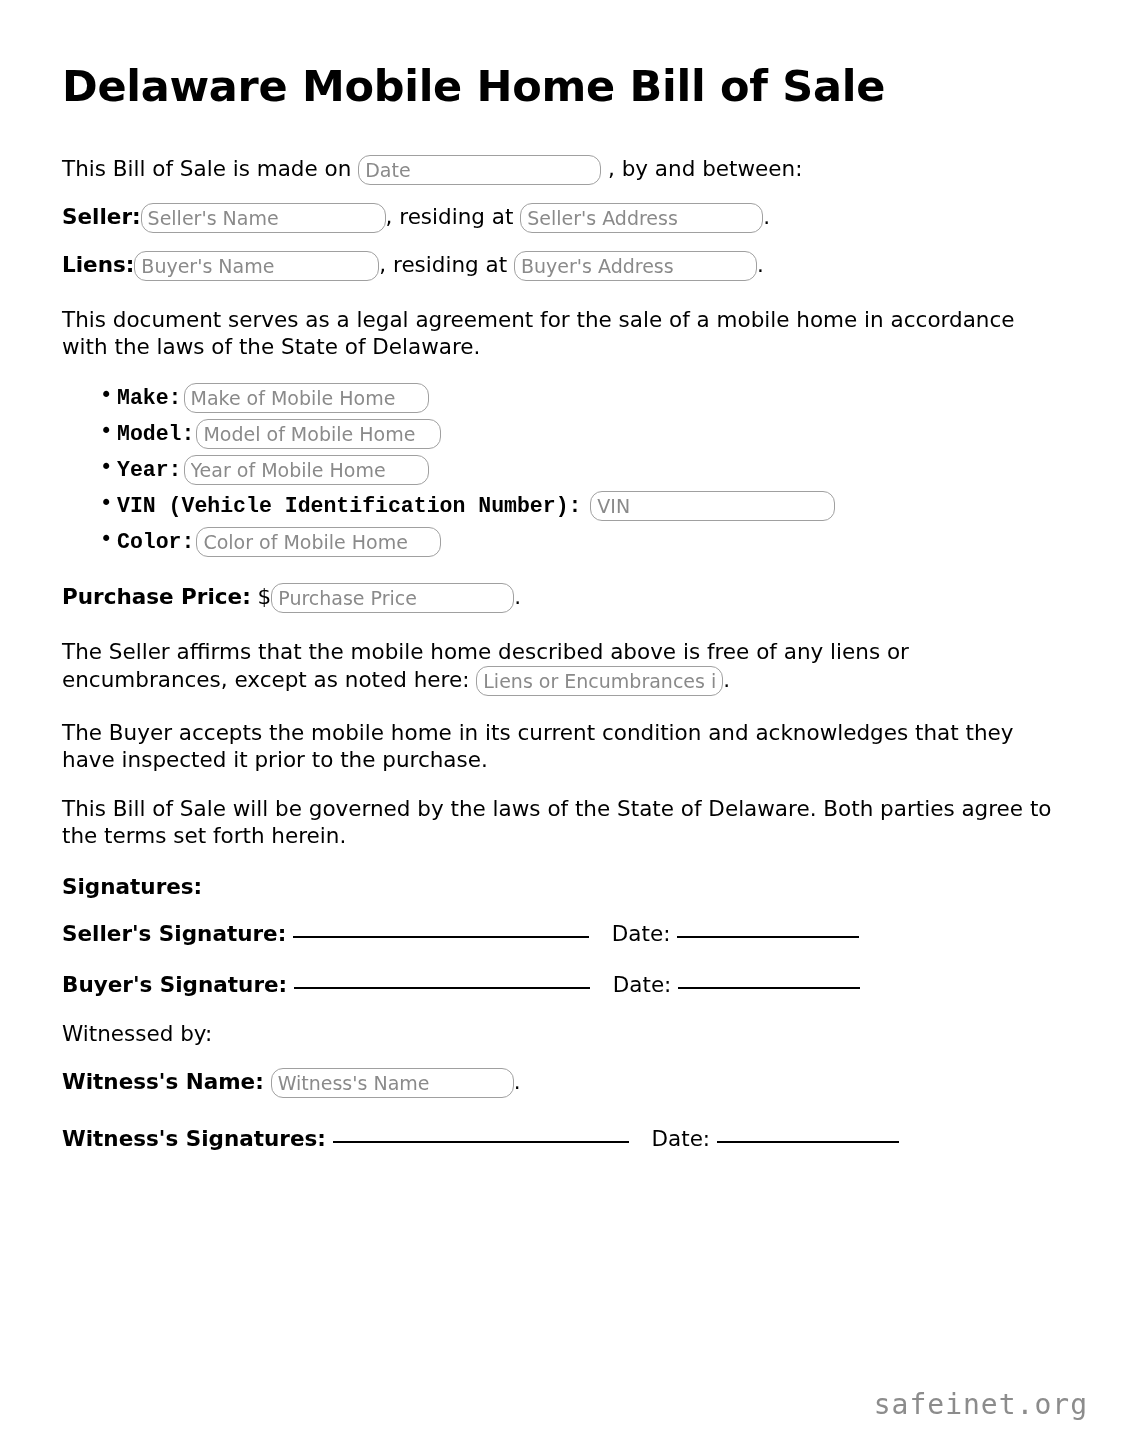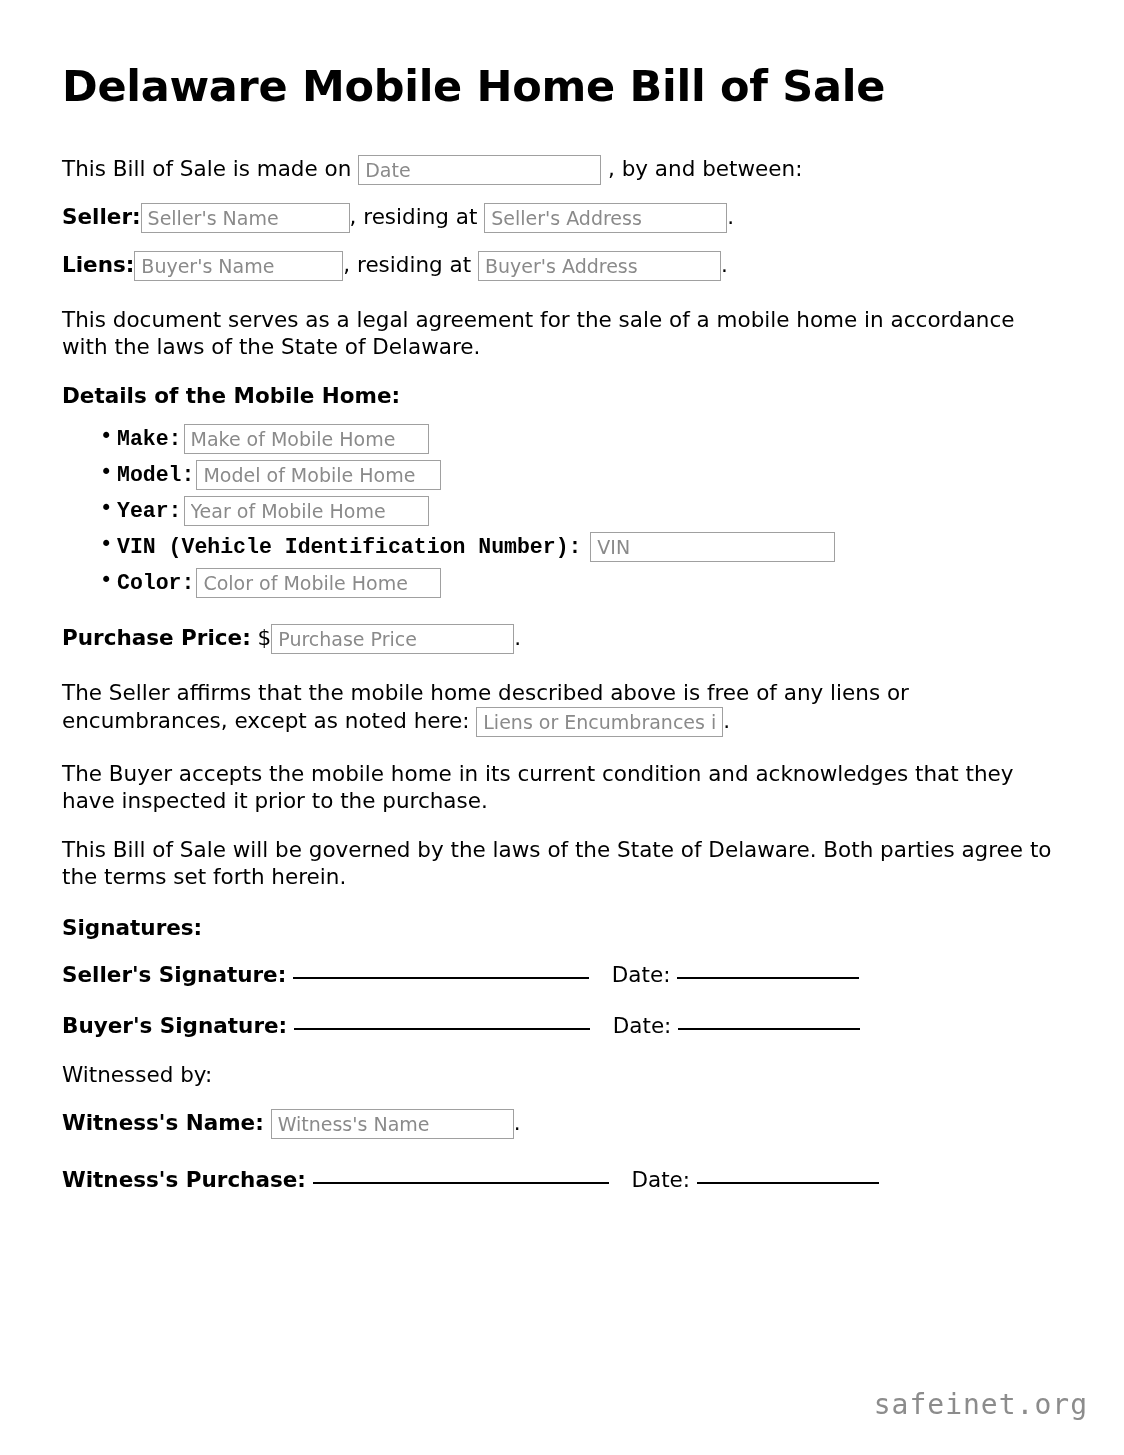--- a/index.html
+++ b/index.html
@@ -49,34 +49,34 @@
   .lbl-bold {
     font-weight: bold;
   }
 
   
   input.fld {
     font-family: "DejaVu Sans", "Liberation Sans", sans-serif;
     font-size: 19px;
     color: #be185d;
     border: 1px solid #a0a0a0;
-    border-radius: 0;
+    border-radius: 12px;
     background: #fff;
     padding: 14px 6px;
     box-sizing: border-box;
     height: 30px;
     vertical-align: middle;
     outline: none;
   }
   input.fld::placeholder {
     color: #8a8a8a;
     opacity: 1;
   }
   .w-date   { width: 243px; }
-  .w-name   { width: 209px; }
+  .w-name   { width: 245px; }
   .w-addr   { width: 243px; }
   .w-item   { width: 245px; }
   .w-vin    { width: 245px; }
   .w-price  { width: 243px; }
   .w-liens  { width: 247px; height: 29px; font-size: 18px; }
   .w-witness{ width: 243px; }
 
   .row-line {
     font-size: 21.5px;
     line-height: 1.3;
@@ -164,21 +164,20 @@
       <input class="fld w-addr" type="text" placeholder="Seller's Address" style=""><span>.</span>
     </p>
 
     <p class="row-line" style="margin-bottom:26px;">
       <span class="lbl-bold">Liens:</span><input class="fld w-name" type="text" placeholder="Buyer's Name" style=""><span>, residing at</span>
       <input class="fld w-addr" type="text" placeholder="Buyer's Address" style=""><span>.</span>
     </p>
 
     <p class="para">This document serves as a legal agreement for the sale of a mobile home in accordance with the laws of the State of Delaware.</p>
 
-    <div class="section-head">Details of the Mobile Home:</div>
 
     <ul class="details">
       <li>
         <span class="lbl-bold">Make:</span><input class="fld w-item" type="text" placeholder="Make of Mobile Home" style="">
       </li>
       <li>
         <span class="lbl-bold">Model:</span><input class="fld w-item" type="text" placeholder="Model of Mobile Home" style="">
       </li>
       <li>
         <span class="lbl-bold">Year:</span><input class="fld w-item" type="text" placeholder="Year of Mobile Home" style="">
@@ -222,21 +221,21 @@
       <span class="rule rule-date"></span>
     </div>
 
     <div class="witness-by">Witnessed by:</div>
 
     <p class="row-line" style="margin-bottom:28px;">
       <span class="lbl-bold">Witness's Name:</span> <input class="fld w-witness" type="text" placeholder="Witness's Name" style=""><span>.</span>
     </p>
 
     <div class="sig-row" style="margin-bottom:0;">
-      <span class="lbl-bold">Witness's Purchase:</span>
+      <span class="lbl-bold">Witness's Signatures:</span>
       <span class="rule rule-sig-w"></span>
       <span class="gap-sm"></span>
       <span>Date:</span>
       <span class="rule rule-date"></span>
     </div>
 
   </div>
 
   <div class="watermark">safeinet.org</div>
 </div>

